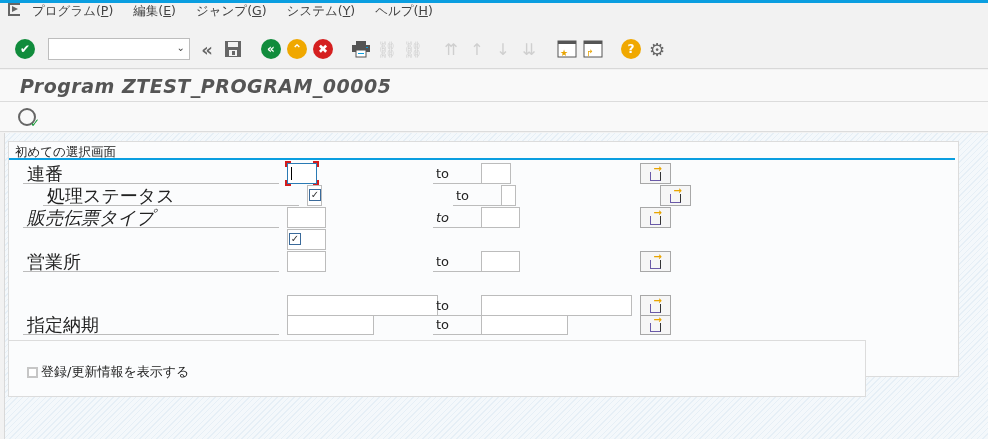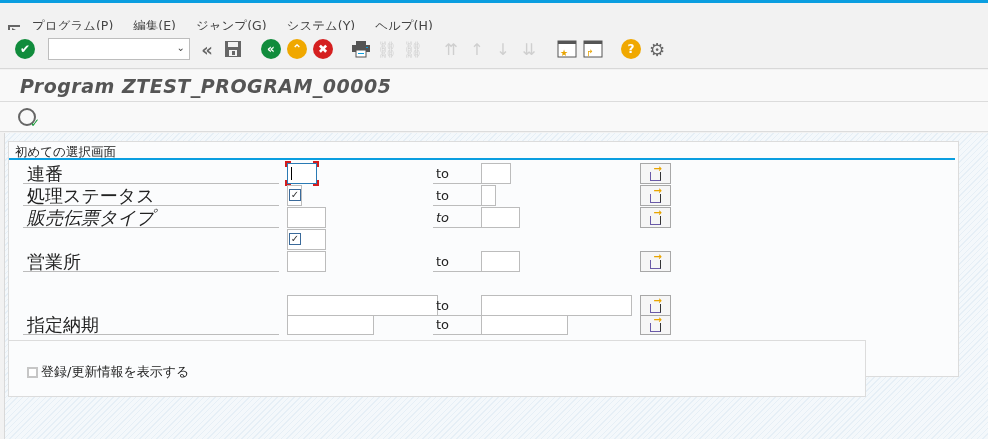--- a/index.html
+++ b/index.html
@@ -7,21 +7,21 @@
     width: 988px; height: 439px; overflow: hidden;
     font-family: "DejaVu Sans", "Liberation Sans", sans-serif;
     font-size: 13px; color: #222;
     background: #f2f2f2;
     position: relative;
   }
   .topbar { position: absolute; left: 0; top: 0; width: 988px; height: 3px; background: #0a9ee0; }
   .menubar {
     position: absolute; left: 0; top: 3px; width: 988px; height: 33px;
     background: #f2f2f2; border-bottom: 1px solid #c8c8c8;
-    display: flex; align-items: flex-end; padding-left: 8px;
+    display: flex; align-items: flex-start; padding-left: 8px;
   }
   .menu-icon { width: 12px; height: 10px; margin-right: 12px; position: relative; }
   .menu-icon::before { content: ""; position: absolute; left: 0; top: 0; width: 10px; height: 9px; border: 2px solid #666; border-right: none; }
   .menu-icon::after { content: ""; position: absolute; left: 4px; top: 3px; width: 0; height: 0; border-left: 6px solid #666; border-top: 3px solid transparent; border-bottom: 3px solid transparent; }
   .menu-item { font-size: 12.5px; color: #444; margin-right: 20px; }
   .menu-item u { text-decoration: underline; }
 
   .toolbar {
     position: absolute; left: 0; top: 30px; width: 988px; height: 39px;
     background: #f2f2f2; border-bottom: 1px solid #d8d8d8;
@@ -196,21 +196,21 @@
       <span class="focus-mark" style="left:290px;top:-2px;border-width:2px 2px 0 0;"></span>
       <span class="focus-mark" style="left:262px;top:17px;border-width:0 0 2px 2px;"></span>
       <span class="focus-mark" style="left:290px;top:17px;border-width:0 2px 2px 0;"></span>
       <div class="tolbl">to</div>
       <div class="inp" style="left:458px;width:30px;"></div>
       <div class="multi">
           <span class="multi-icon"></span>
         </div>
     </div>
 
-    <div class="row" style="top:43px;">
+    <div class="row" style="top:43px;margin-left:20px;">
       <div class="lbl">処理ステータス</div>
       <div class="inp" style="left:264px;width:15px;">
         <span class="chk" style="left:1px;top:3px;">✓</span>
       </div>
       <div class="tolbl">to</div>
       <div class="inp" style="left:458px;width:15px;"></div>
       <div class="multi">
           <span class="multi-icon"></span>
         </div>
     </div>

